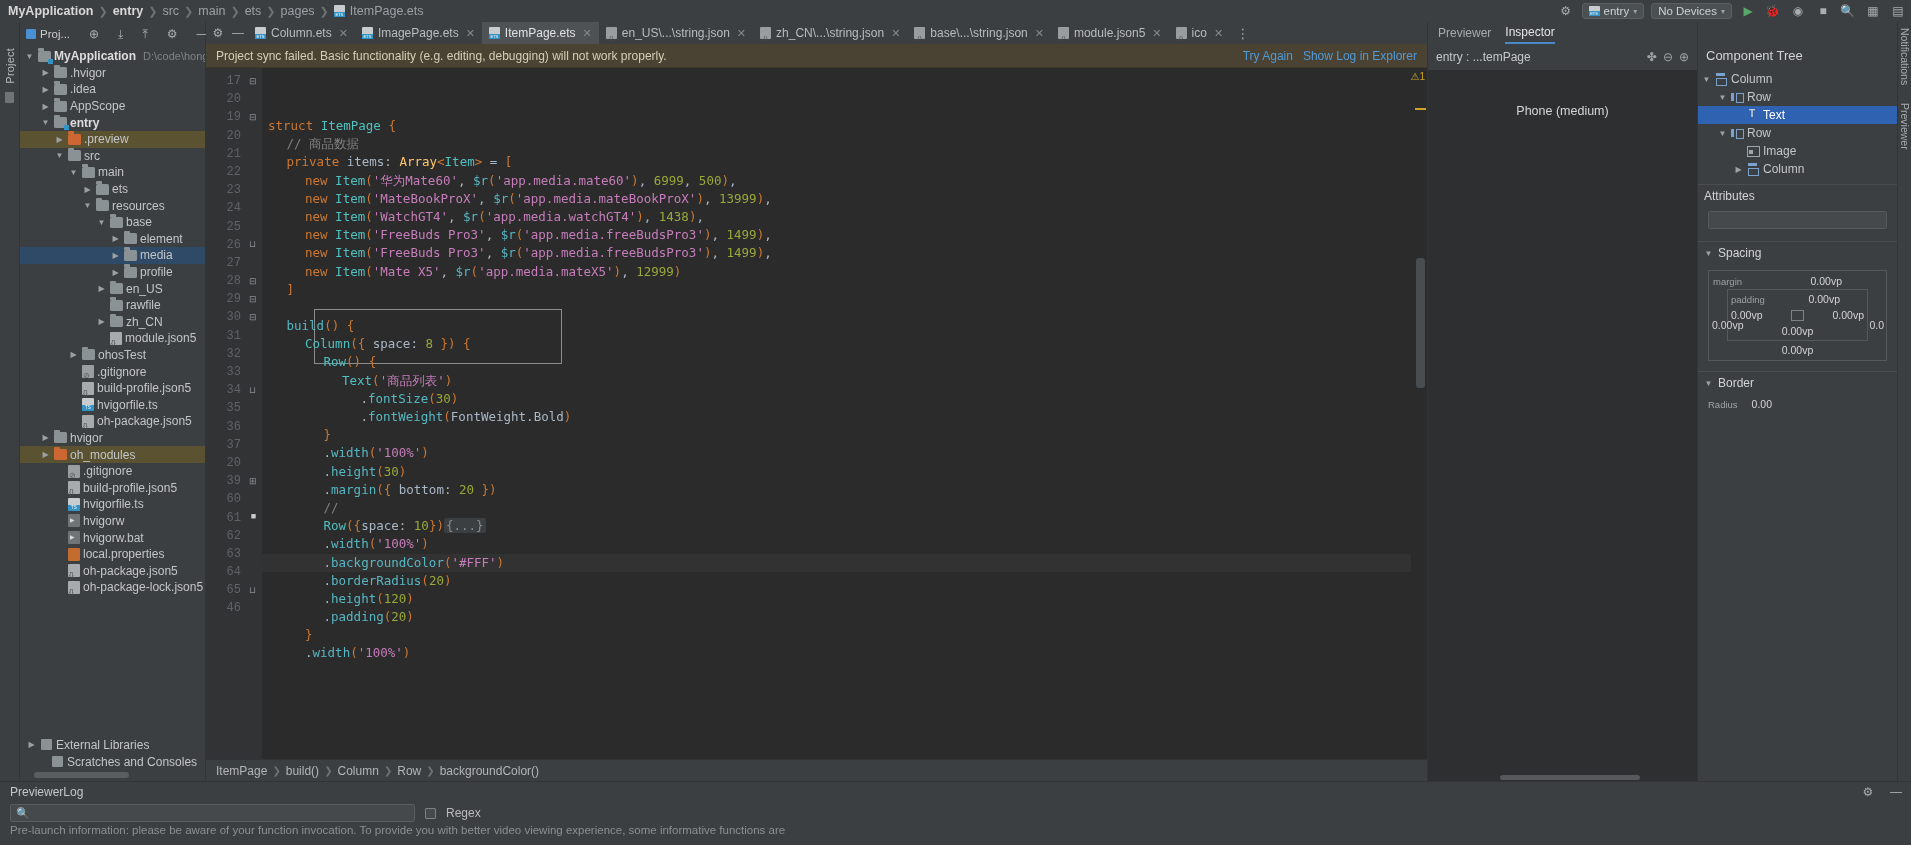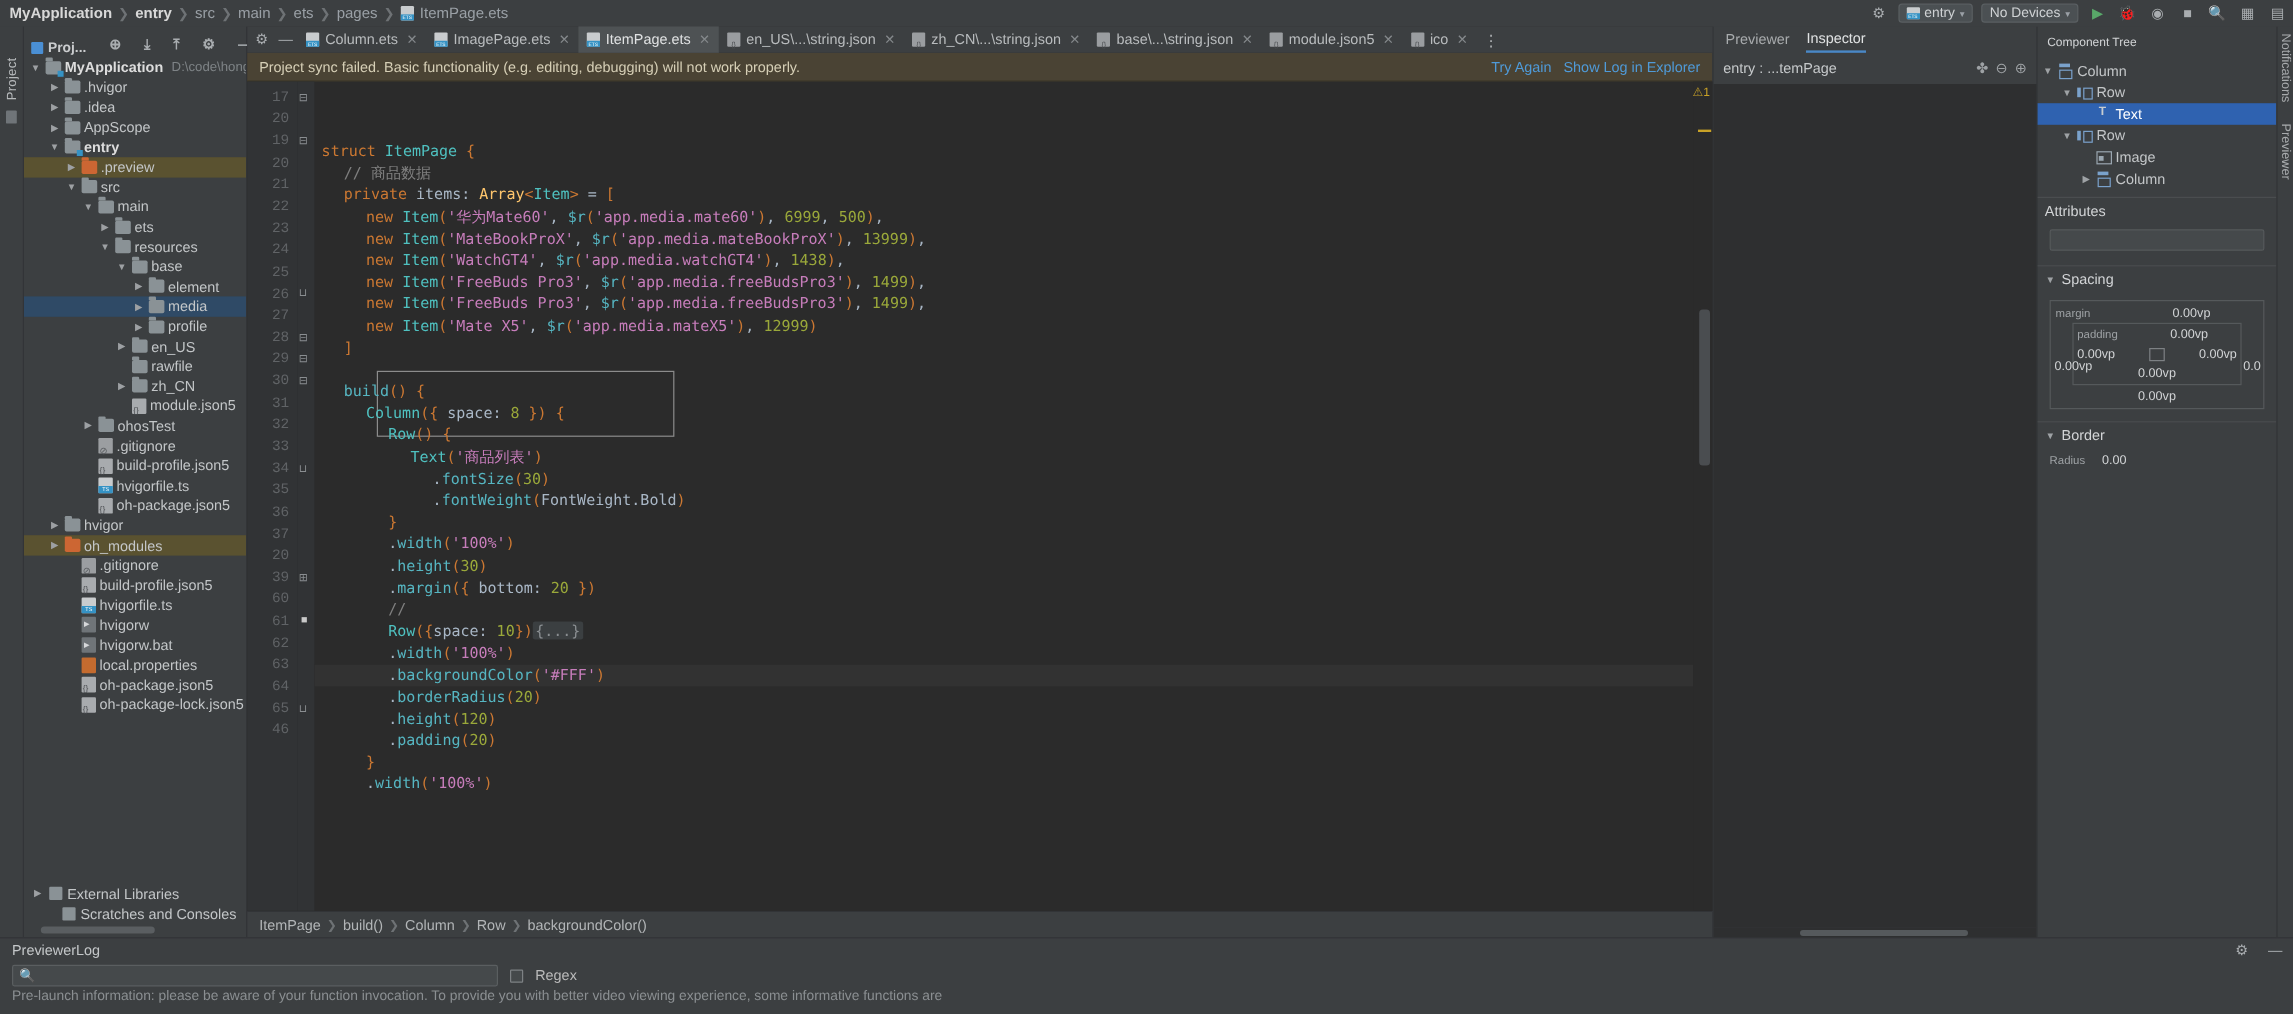--- a/index.html
+++ b/index.html
@@ -37,22 +37,22 @@
   
   .vstrip { width:20px; background:#3c3f41; border-right:1px solid #323437;
             display:flex; flex-direction:column; align-items:center; padding-top:26px; }
   .vlabel { writing-mode:vertical-rl; font-size:11px; color:#b6b9bb; letter-spacing:.2px;
             margin-bottom:8px; }
   .vlabel.rot { transform:rotate(180deg); }
 
   
   .projpanel { width:186px; background:#3c3f41; display:flex; flex-direction:column;
                border-right:1px solid #323437; }
-  .projhead { height:24px; display:flex; align-items:flex-end; gap:19px; padding:0 6px;
-              font-size:11.5px; color:#cbcdcf;font-weight:bold; }
+  .projhead { height:24px; display:flex; align-items:center; gap:19px; padding:0 6px;
+              font-size:11.5px; color:#cbcdcf; }
   .projhead .nm { display:flex; align-items:center; gap:4px; }
   .tree { flex:1 1 auto; overflow:hidden; padding-top:2px; font-size:12px; }
   .trow { height:16.6px; display:flex; align-items:center; gap:3px; white-space:nowrap;
           padding-left:4px; color:#c3c6c8; }
   .trow.sel { background:#2f4a66; }
   .trow.hl  { background:#5a5230; }
   .arrow { width:11px; text-align:center; color:#9da0a3; font-size:8px; flex:0 0 11px; }
   .fold { width:13px; height:11px; border-radius:1.5px; background:#8a9296; flex:0 0 13px;
           position:relative; }
   .fold:before{content:"";position:absolute;left:0;top:-2.5px;width:6px;height:3px;
@@ -183,21 +183,21 @@
   .prodold  { font-size:6.5px; color:#9b9b9b; text-decoration:line-through; margin-top:2px;}
   .prodline { font-size:8px; color:#e0317b; margin-top:2px; }
   .pvscroll { height:8px; background:#2e2f30; position:relative; flex:0 0 8px; }
   .pvscroll .th { position:absolute; left:72px; top:2px; width:140px; height:5px;
                   background:#55595c; border-radius:3px; }
 
   
   .inspector { width:200px; flex:0 0 200px; background:#3c3f41; display:flex;
                flex-direction:column; border-left:1px solid #323437; }
   .insphead { height:26px; display:flex; align-items:center; padding:0 8px;
-              font-size:10px; color:#d2d4d6; flex:0 0 26px; }
+              font-size:13px; color:#d2d4d6; flex:0 0 26px;margin-top:20px; }
   .treebox { flex:0 0 auto; padding:2px 0; }
   .crow { height:18px; display:flex; align-items:center; gap:4px; padding-left:4px;
           font-size:12px; color:#c3c6c8; white-space:nowrap; }
   .crow.sel { background:#2f62b0; color:#fff; }
   .cicon { width:12px; height:12px; flex:0 0 12px; position:relative; }
   .cicon.col:before{content:"";position:absolute;left:1px;top:0;width:9px;height:3px;
                     background:#7aa2cc;}
   .cicon.col:after {content:"";position:absolute;left:1px;top:5px;width:9px;height:6px;
                     border:1px solid #7aa2cc;}
   .cicon.row:before{content:"";position:absolute;left:0;top:2px;width:3px;height:8px;
@@ -658,20 +658,21 @@
         <span class="t active">Inspector</span>
       </div>
       <div class="pvhead">
         <span>entry : ...temPage</span>
         <span class="sp"></span>
         <span class="zi">✤</span>
         <span class="zi">⊖</span>
         <span class="zi">⊕</span>
       </div>
       <div class="pvbody">
+        <div class="pvcaption">Phone (medium)</div>
       </div>
       <div class="pvscroll">
           <div class="th"></div>
         </div>
     </div>
 
     <div class="inspector">
       <div class="insphead">Component Tree</div>
       <div class="treebox" id="comp-tree">
           <div class="crow" style="padding-left: 4px;">

